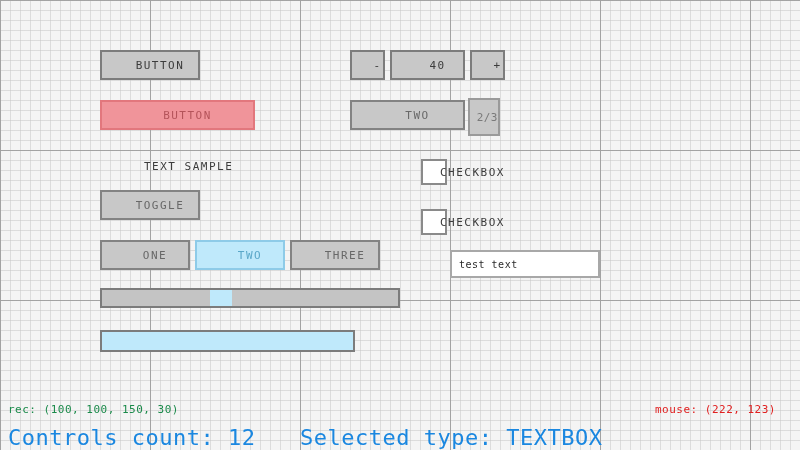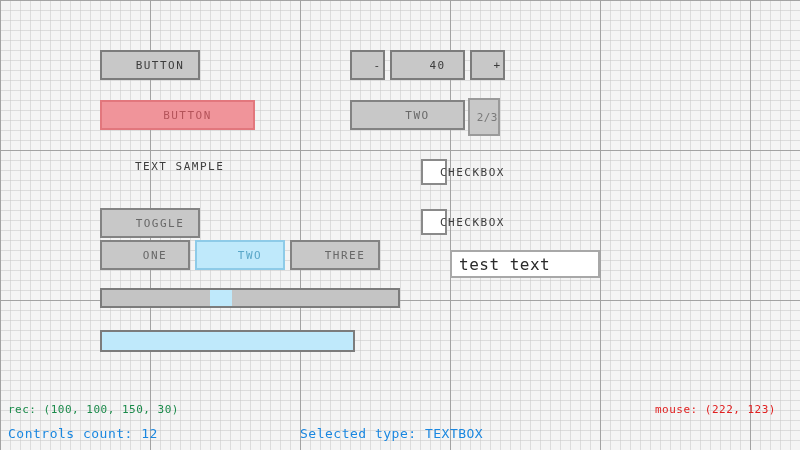--- a/index.html
+++ b/index.html
@@ -87,21 +87,21 @@
     background: #ffffff;
   }
 
   
   .textbox {
     position: absolute;
     box-sizing: border-box;
     border: 2px solid #a8a8a8;
     background: #ffffff;
     color: #2a2a2a;
-    font-size: 16px;
+    font-size: 10px;
     letter-spacing: 0.5px;
     display: flex;
     align-items: center;
     padding-left: 7px;
   }
 
   
   .slider {
     position: absolute;
     box-sizing: border-box;
@@ -129,43 +129,43 @@
     background: #bfe9fb;
   }
 
   
   .status {
     position: absolute;
     white-space: nowrap;
     line-height: 1;
   }
   .status.small { font-size: 11px; letter-spacing: 0.5px; }
-  .status.big   { font-size: 13px; letter-spacing: 0.5px; }
+  .status.big   { font-size: 22px; letter-spacing: 0.5px; }
   .c-green { color: #1a8a4a; }
   .c-blue  { color: #1a87e0; }
   .c-red   { color: #e02020; }
 </style>
 </head>
 <body>
 
 <div id="app">
 
   <div class="ctl strong" style="left:100px;top:50px;width:100px;height:30px;">
     <span>BUTTON</span>
   </div>
 
   <div class="ctl danger" style="left:100px;top:100px;width:155px;height:30px;">
     <span>BUTTON</span>
   </div>
 
-  <div class="plain-label" style="left:119px;top:158px;height:16px;padding-left:16px;">
+  <div class="plain-label" style="left:128px;top:158px;height:16px;padding-left:16px;">
     <span>TEXT SAMPLE</span>
   </div>
 
-  <div class="ctl" style="left:100px;top:208px;width:100px;height:30px;">
+  <div class="ctl" style="left:100px;top:190px;width:100px;height:30px;">
     <span>TOGGLE</span>
   </div>
 
   <div class="ctl" style="left:100px;top:240px;width:90px;height:30px;">
     <span>ONE</span>
   </div>
   <div class="ctl sel" style="left:195px;top:240px;width:90px;height:30px;">
     <span>TWO</span>
   </div>
   <div class="ctl" style="left:290px;top:240px;width:90px;height:30px;">

